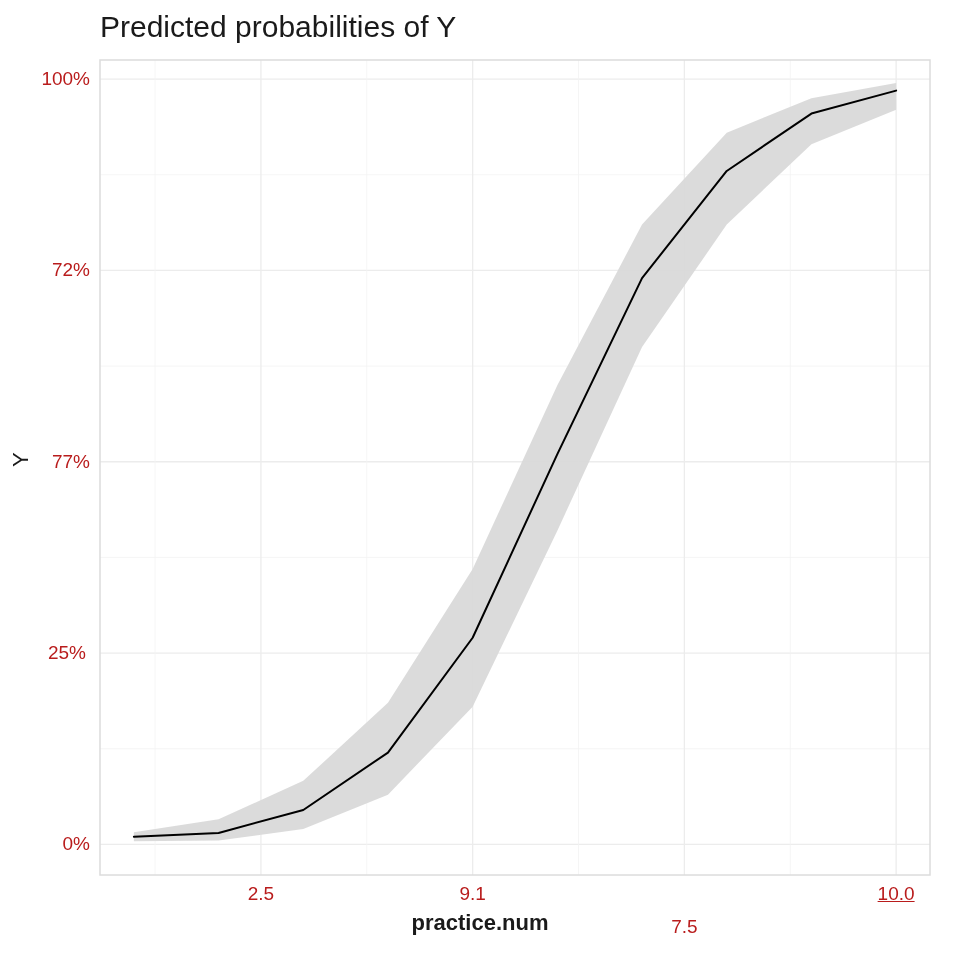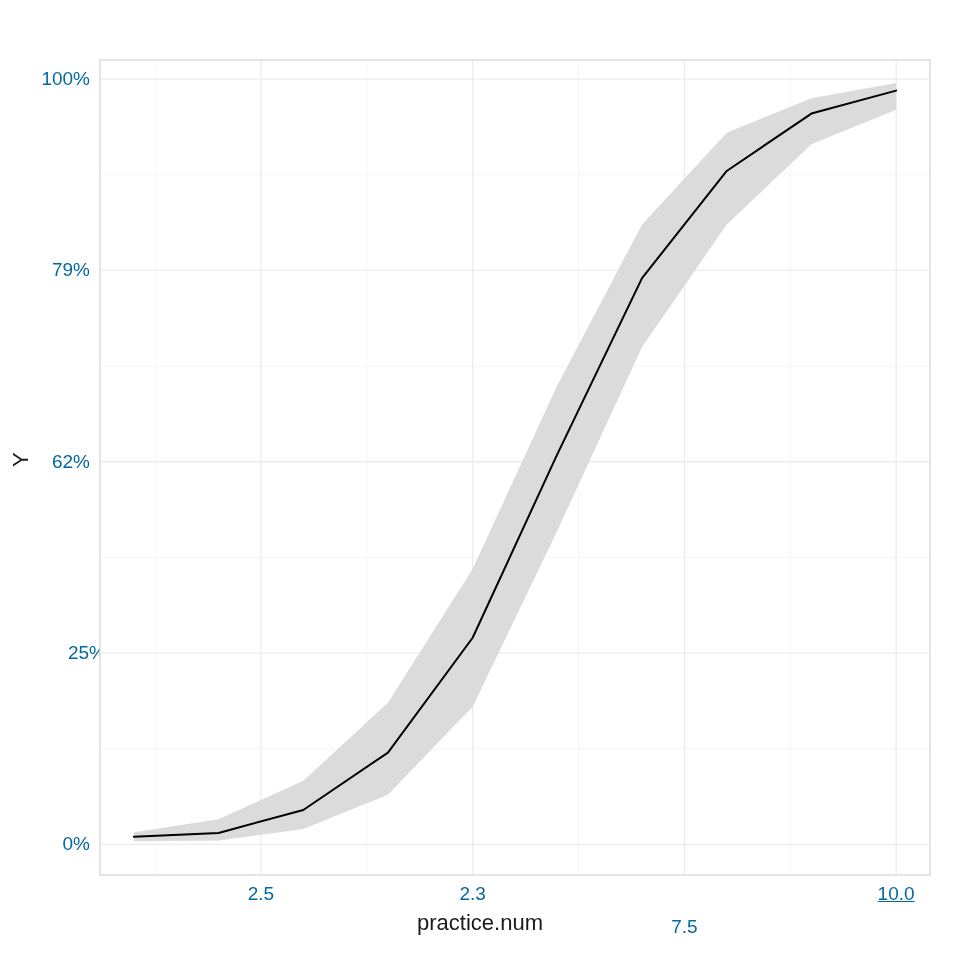--- a/index.html
+++ b/index.html
@@ -63,70 +63,72 @@
     fill: none;
     stroke: #000000;
     stroke-width: 2;
     stroke-linejoin: round;
     stroke-linecap: round;
   }
   
   .tick {
     position: absolute;
     font-size: 19px;
-    color: #0369a1;
+    color: #b91c1c;
   }
   .tick.y {
     text-align: right;
     width: 60px;
     transform: translateY(-50%);
   }
   .tick.x {
     transform: translateX(-50%);
     text-align: right;
   }
   .axis-label {
     position: absolute;
     font-size: 22px;
     color: #1a1a1a;
   }
   .axis-label.x {
     left: 0;
     width: 960px;
     text-align: center;
     top: 910px;
+    font-weight: bold;
   }
   .axis-label.y {
     left: 8px;
     top: 50%;
     transform: translateY(-50%) rotate(-90deg);
     transform-origin: left top;
   }
 </style>
 </head>
 <body>
 
 <div class="figure">
 
+  <div class="title">Predicted probabilities of Y</div>
 
   <div class="axis-label y">Y</div>
 
   <div class="axis-label x">practice.num</div>
 
   <div id="y-ticks">
       <div class="tick y" style="left: 30px; top: 844.39px;">0%</div>
-      <div class="tick y" style="left: 46px; top: 653.075px; text-align: right;">25%</div>
-      <div class="tick y" style="left: 30px; top: 461.761px;">62%</div>
-      <div class="tick y" style="left: 30px; top: 270.446px;">79%</div>
+      <div class="tick y" style="left: 26px; top: 653.075px; text-align: right;">25%</div>
+      <div class="tick y" style="left: 30px; top: 461.761px;">77%</div>
+      <div class="tick y" style="left: 30px; top: 270.446px;">72%</div>
       <div class="tick y" style="left: 30px; top: 79.1315px;">100%</div>
     </div>
 
   <div id="x-ticks">
       <div class="tick x" style="left: 260.918px; top: 883px;">2.5</div>
-      <div class="tick x" style="left: 472.653px; top: 883px;">2.3</div>
+      <div class="tick x" style="left: 472.653px; top: 883px;">9.1</div>
       <div class="tick x" style="left: 684.388px; top: 916px;">7.5</div>
       <div class="tick x" style="left: 896.122px; top: 883px; text-decoration: underline;">10.0</div>
     </div>
 
   <div class="panel">
     <svg id="plot-svg" viewBox="0 0 830 815" preserveAspectRatio="none">
       <g id="grid">
           <line x1="0" y1="784.3896713615023" x2="830" y2="784.3896713615023" class="gridline"></line>
           <line x1="0" y1="688.7323943661971" x2="830" y2="688.7323943661971" class="gridline minor"></line>
           <line x1="0" y1="593.075117370892" x2="830" y2="593.075117370892" class="gridline"></line>

